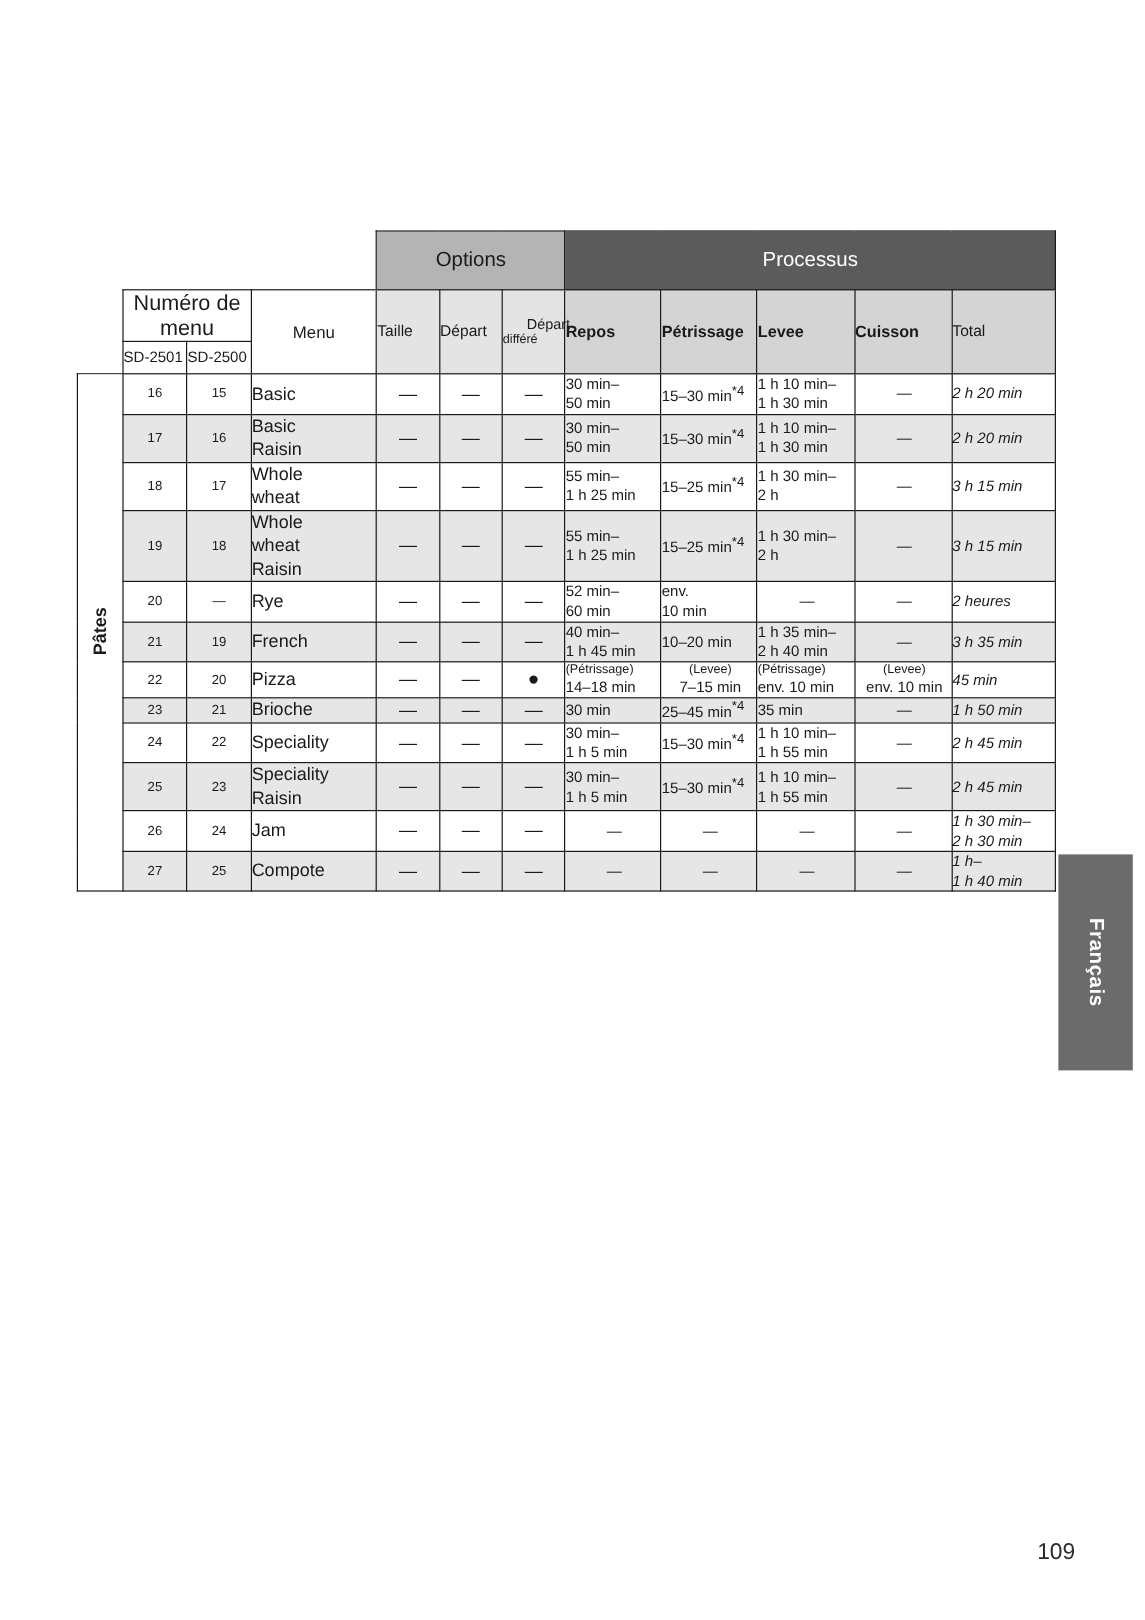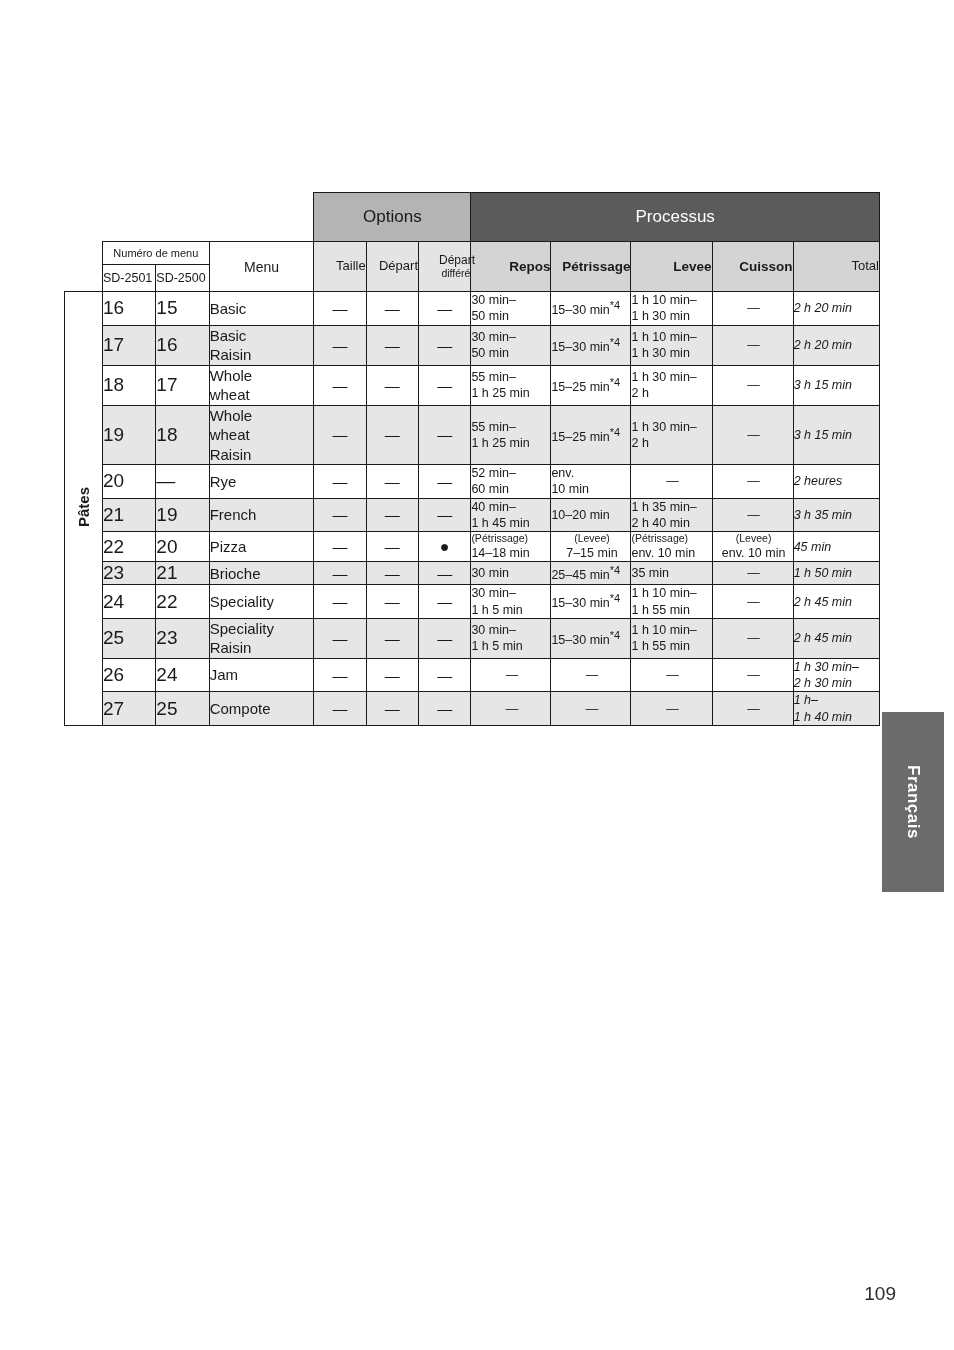--- a/index.html
+++ b/index.html
@@ -94,31 +94,31 @@
     text-align: center;
     font-weight: bold;
     font-size: 17px;
     height: 48px;
     border-bottom: none !important;
   }
 
   
   .hdr {
     background: #d4d4d4;
-    text-align: right;
+    text-align: left;
     font-size: 13px;
     line-height: 1.15;
     padding: 3px 2px;
   }
   .hdr.bold { font-weight: bold; font-size: 13.5px; }
   .hdr.lite { background: #e4e4e4; }
   .hdr-numtitle {
     background: #ffffff;
     text-align: center;
-    font-size: 11px;
+    font-size: 18px;
     height: 22px;
     padding: 1px 2px;
   }
   .hdr-numsub {
     background: #ffffff;
     text-align: left;
     font-size: 12.5px;
     height: 26px;
     padding: 1px 2px;
   }
@@ -141,22 +141,23 @@
     writing-mode: vertical-rl;
     transform: rotate(180deg);
     font-weight: bold;
     font-size: 15px;
     white-space: nowrap;
     display: inline-block;
   }
 
   
   td.num {
+    text-align: center;
     font-weight: bold;
-    font-size: 19px;
+    font-size: 11px;
   }
   td.menu {
     font-weight: bold;
     font-size: 15px;
     padding: 4px 0 4px 7px;
     line-height: 1.16;
   }
   td.opt {
     text-align: center;
     font-size: 15px;

